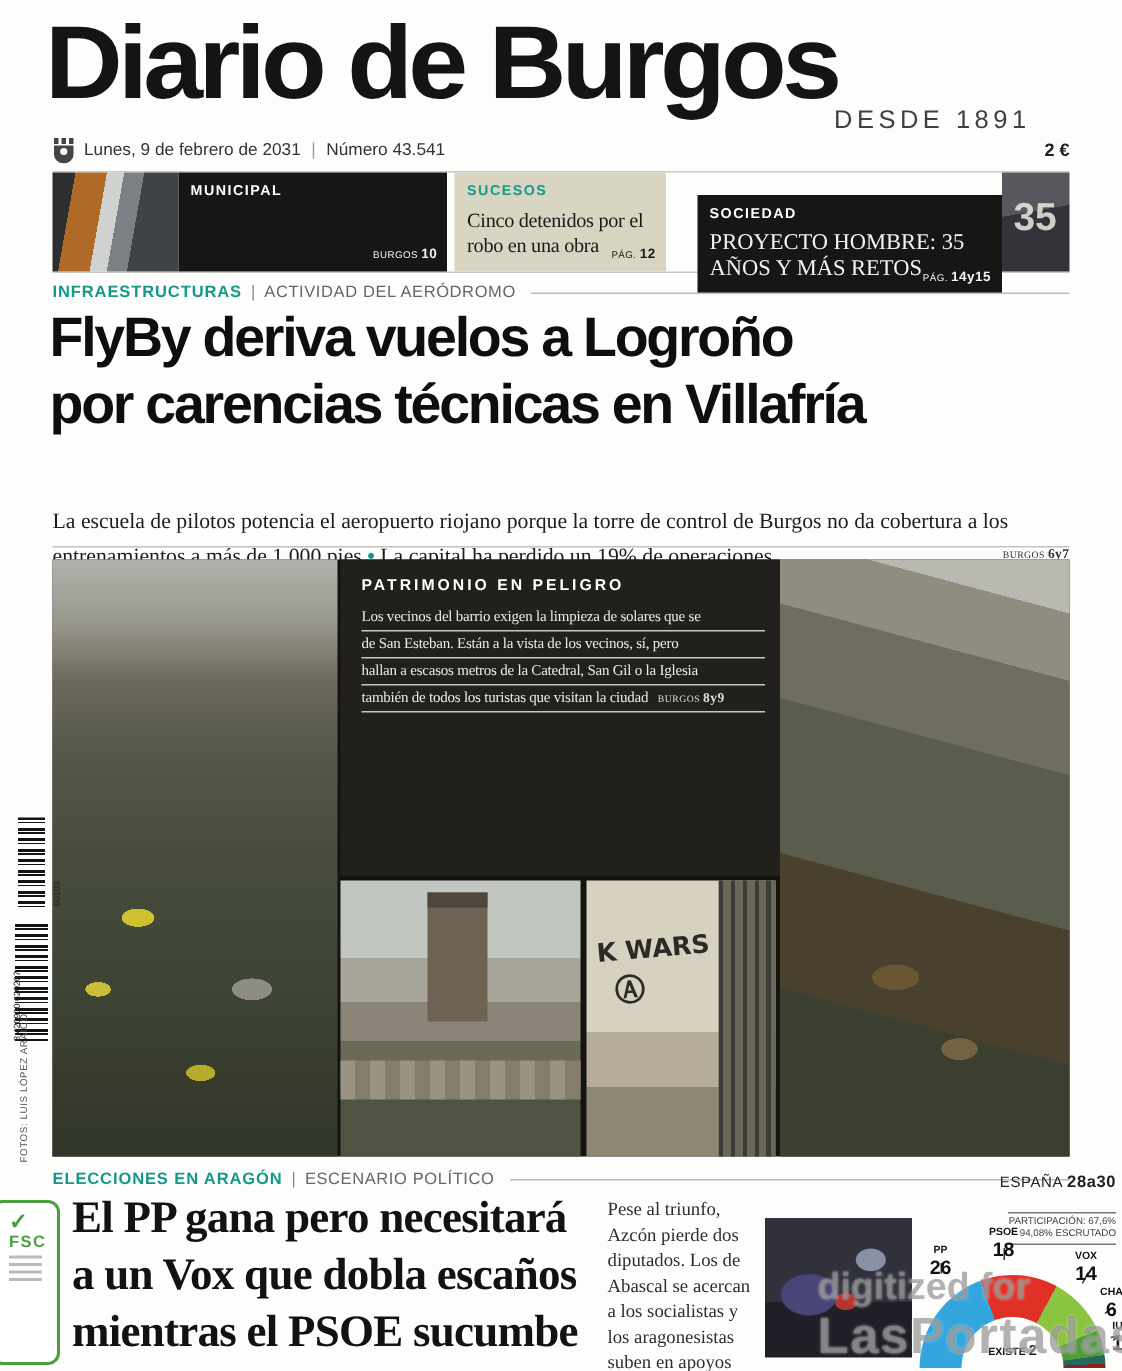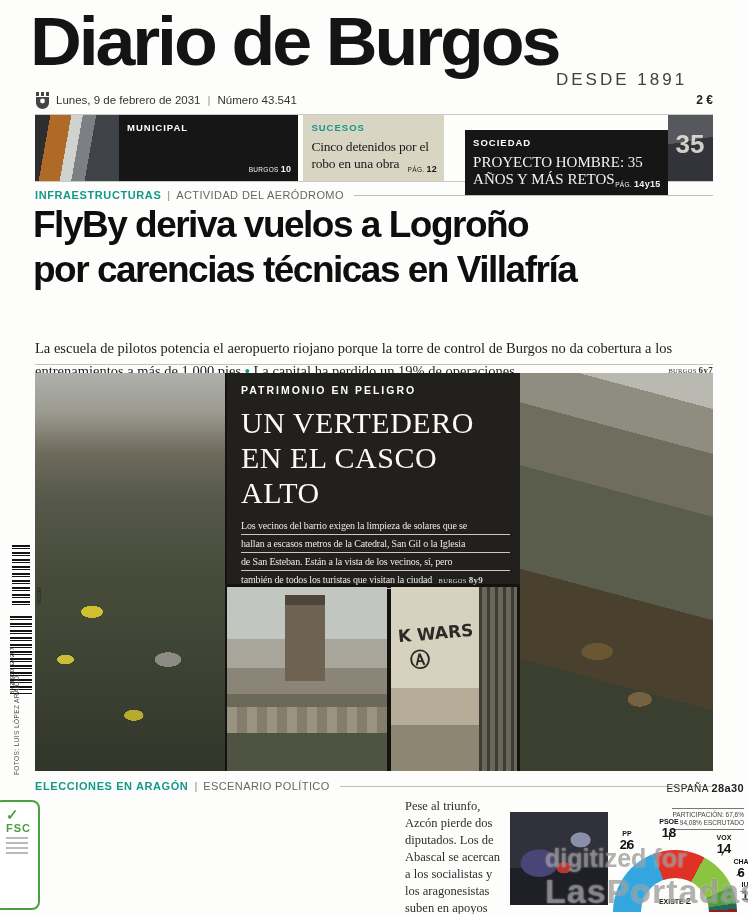--- a/index.html
+++ b/index.html
@@ -215,28 +215,24 @@
     <span class="bullet">•</span>
     <span>La capital ha perdido un 19% de operaciones</span>
     <span class="pageref"><span>BURGOS</span> <b>6y7</b></span>
   </div>
   <div class="rule-lead"></div>
 
   <div class="collage">
     <div class="ph ph-left"></div>
     <div class="panel">
       <div class="panel-kicker">PATRIMONIO EN PELIGRO</div>
-      <div class="panel-head">
-        <span>UN VERTEDERO</span><br>
-        <span>EN EL CASCO ALTO</span>
-      </div>
       <div class="deck">
         <span class="deck-line">Los vecinos del barrio exigen la limpieza de solares que se</span>
+        <span class="deck-line">de San Esteban. Están a la vista de los vecinos, sí, pero</span>
         <span class="deck-line">hallan a escasos metros de la Catedral, San Gil o la Iglesia</span>
-        <span class="deck-line">de San Esteban. Están a la vista de los vecinos, sí, pero</span>
         <span class="deck-line"><span>también de todos los turistas que visitan la ciudad</span>
           <span class="pageref"><span>BURGOS</span> <b>8y9</b></span>
         </span>
       </div>
     </div>
     <div class="ph ph-c1">
       <div class="tower"></div>
       <div class="wallrow"></div>
     </div>
     <div class="ph ph-c2">
@@ -244,20 +240,25 @@
       <div class="gate"></div>
     </div>
     <div class="ph ph-right"></div>
   </div>
 
   <div class="kicker-row" style="top:780px;text-align:right;">
     <span class="kicker-main">ELECCIONES EN ARAGÓN</span>
     <span class="kicker-sep">|</span>
     <span class="kicker-detail">ESCENARIO POLÍTICO</span>
     <span class="kicker-rule"></span>
+  </div>
+  <div class="elect-head">
+    <span>El PP gana pero necesitará</span>
+    <span>a un Vox que dobla escaños</span>
+    <span>mientras el PSOE sucumbe</span>
   </div>
   <div class="elect-summary">Pese al triunfo, Azcón pierde dos diputados. Los de Abascal se acercan a los socialistas y los aragonesistas suben en apoyos</div>
   <div class="elect-photo"></div>
 
   <div class="chart">
     <div class="chart-pageref"><span>ESPAÑA</span> <b>28a30</b></div>
     <div class="chart-part">
       <div>PARTICIPACIÓN: 67,6%</div>
       <div>94,08% ESCRUTADO</div>
     </div>

